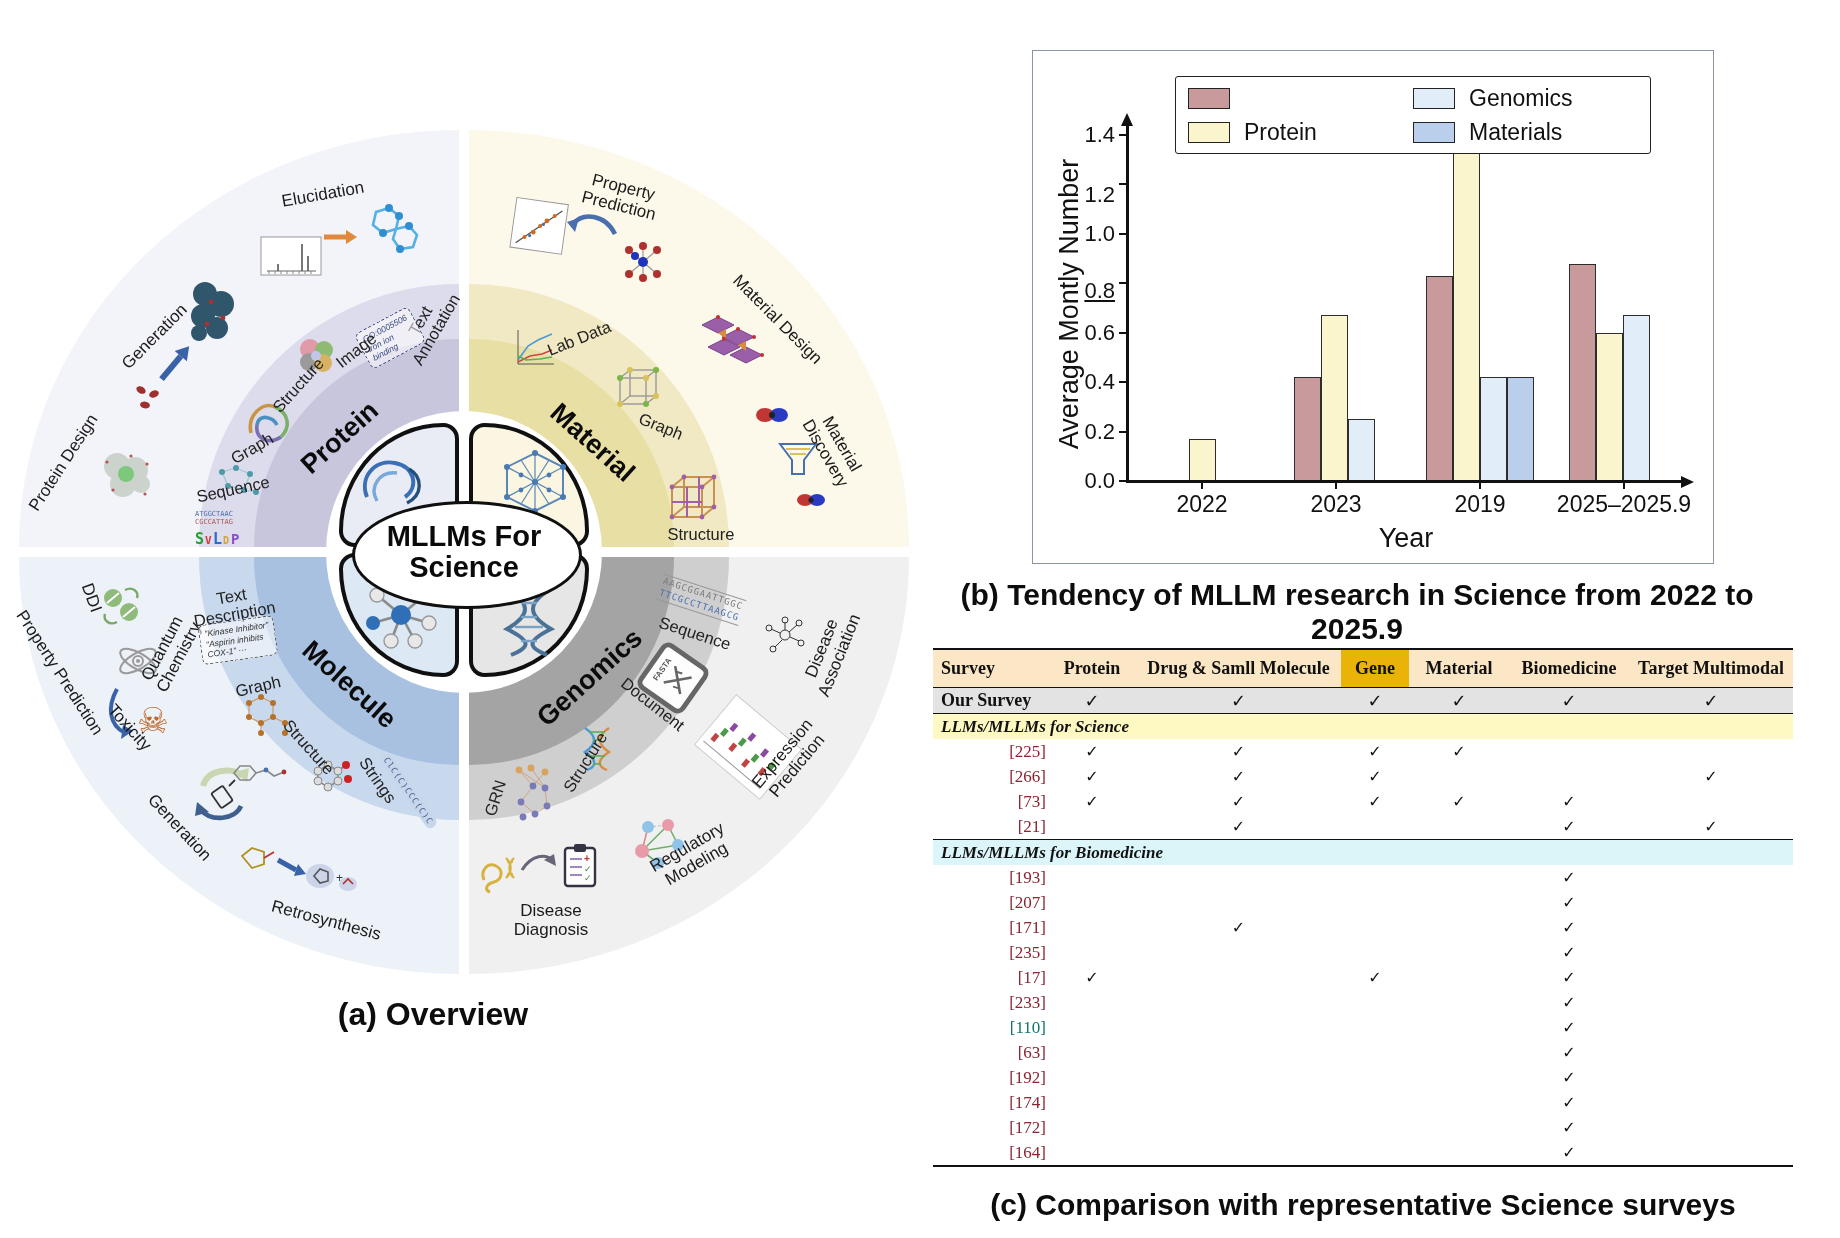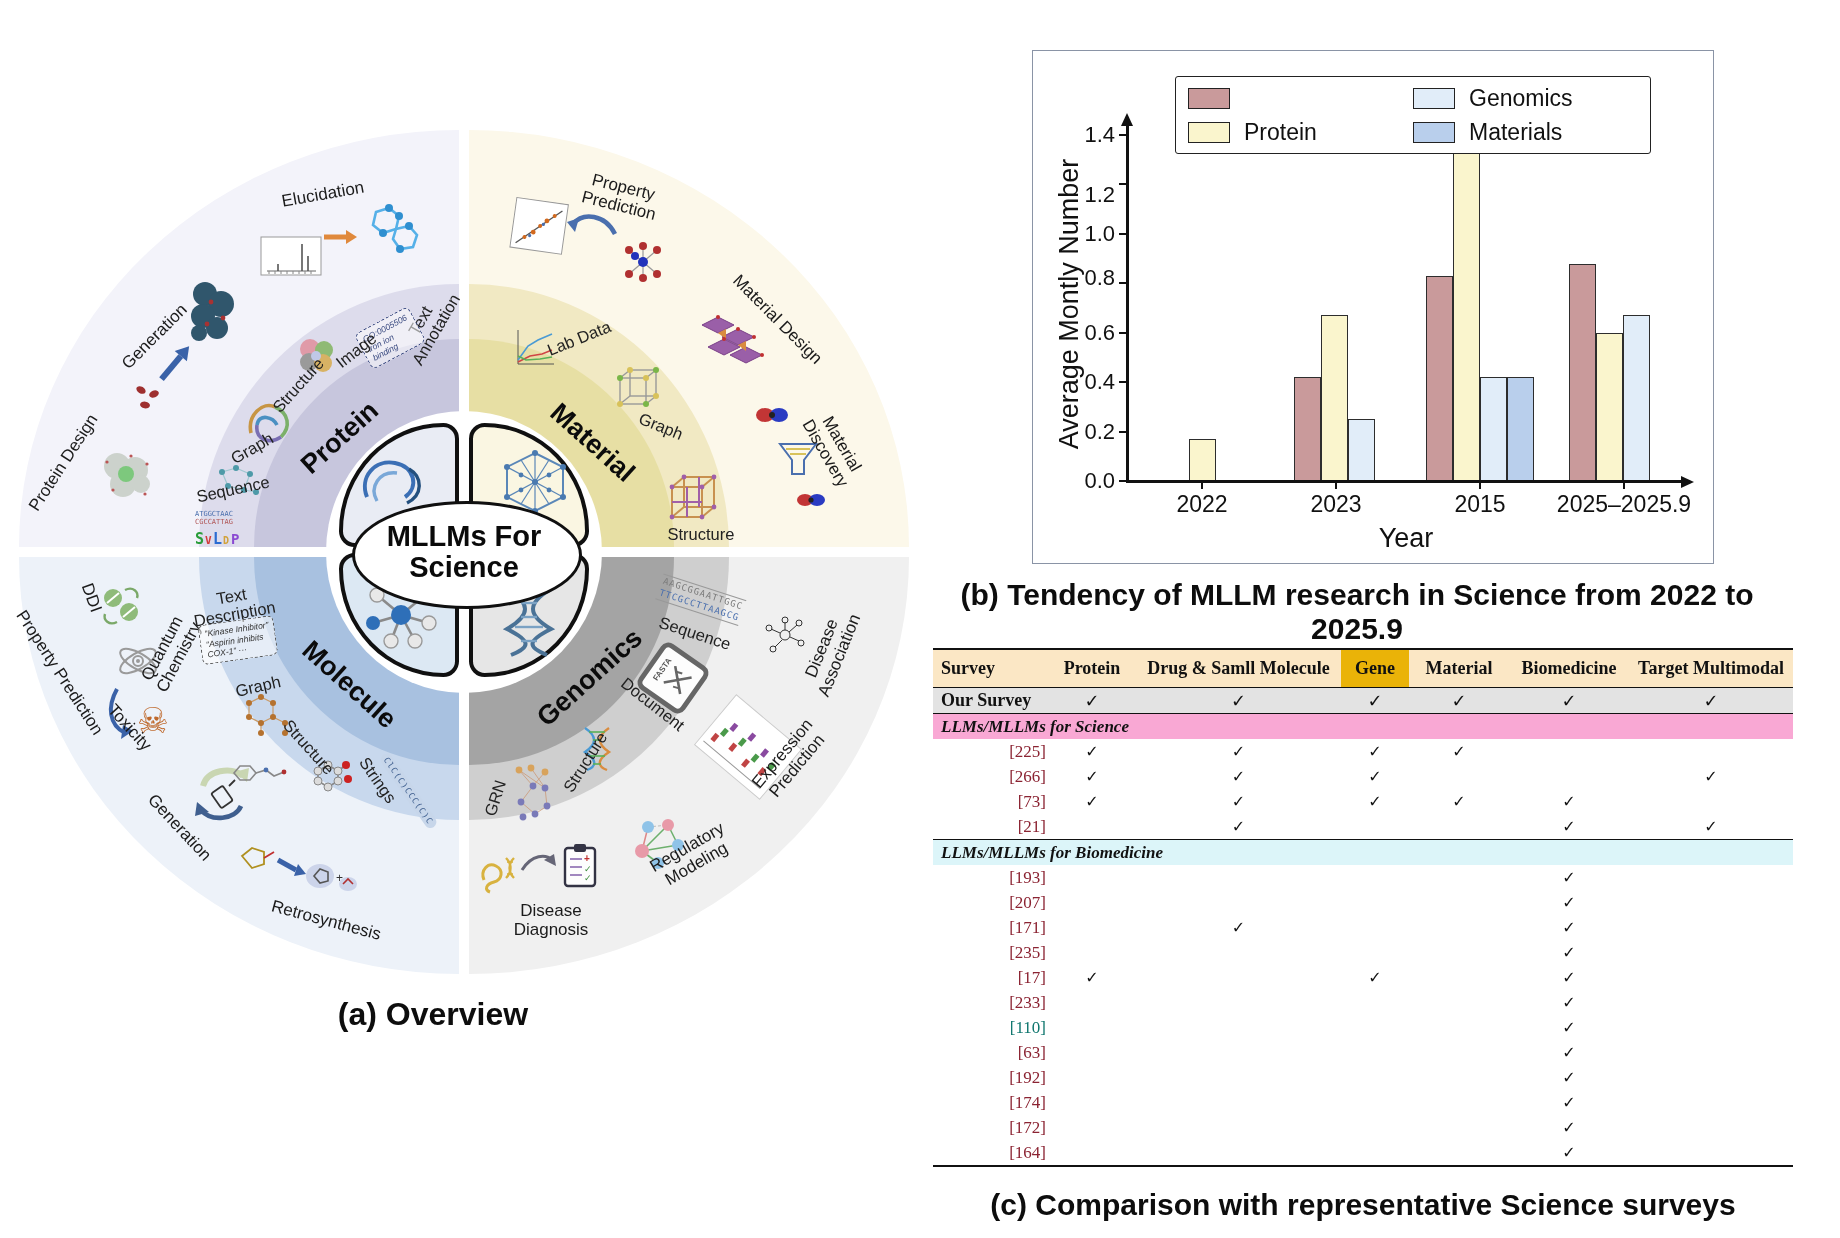--- a/index.html
+++ b/index.html
@@ -791,35 +791,35 @@
     <div id="yticks">
         <div class="ytick" style="top: 429px;"></div>
         <div class="ylab" style="top: 417px;">0.0</div>
         <div class="ytick" style="top: 379.571px;"></div>
         <div class="ylab" style="top: 367.571px;">0.2</div>
         <div class="ytick" style="top: 330.143px;"></div>
         <div class="ylab" style="top: 318.143px;">0.4</div>
         <div class="ytick" style="top: 280.714px;"></div>
         <div class="ylab" style="top: 268.714px;">0.6</div>
         <div class="ytick" style="top: 231.286px;"></div>
-        <div class="ylab" style="top: 214px;">0.8</div>
+        <div class="ylab" style="top: 227px; text-decoration: underline;">0.8</div>
         <div class="ytick" style="top: 181.857px;"></div>
         <div class="ylab" style="top: 169.857px;">1.0</div>
         <div class="ytick" style="top: 132.429px;"></div>
         <div class="ylab" style="top: 120.429px; margin-top: 11px;">1.2</div>
         <div class="ytick" style="top: 83px;"></div>
         <div class="ylab" style="top: 71px;">1.4</div>
       </div>
     <div id="xticks">
         <div class="xtick" style="left: 168px;"></div>
         <div class="xlab" style="left: 84px;">2022</div>
         <div class="xtick" style="left: 302px;"></div>
         <div class="xlab" style="left: 218px;">2023</div>
         <div class="xtick" style="left: 446px;"></div>
-        <div class="xlab" style="left: 362px;">2015</div>
+        <div class="xlab" style="left: 362px;">2019</div>
         <div class="xtick" style="left: 590px;"></div>
         <div class="xlab" style="left: 506px;">2025–2025.9</div>
       </div>
   </div>
   <div class="caption" id="cap-b" style="left:932px;top:578px;width:850px;">(b) Tendency of MLLM research in Science from 2022 to 2025.9</div>
 
   <div id="cmp-wrap">
     <table id="cmp-table">
         <colgroup>
           <col style="width: 115px;">
@@ -845,21 +845,21 @@
           <tr class="sep hl">
             <td class="left" style="background: rgb(227, 227, 227);">Our Survey</td>
             <td class="chk" style="background: rgb(227, 227, 227);">✓</td>
             <td class="chk" style="background: rgb(227, 227, 227);">✓</td>
             <td class="chk" style="background: rgb(227, 227, 227);">✓</td>
             <td class="chk" style="background: rgb(227, 227, 227);">✓</td>
             <td class="chk" style="background: rgb(227, 227, 227);">✓</td>
             <td class="chk" style="background: rgb(227, 227, 227);">✓</td>
           </tr>
           <tr class="section">
-            <td colspan="7" style="background: #f9a8d4;">LLMs/MLLMs for Science</td>
+            <td colspan="7" style="background: #fef9c3;">LLMs/MLLMs for Science</td>
           </tr>
           <tr>
             <td class="ref" style="color: rgb(139, 35, 50);">[225]</td>
             <td class="chk">✓</td>
             <td class="chk">✓</td>
             <td class="chk">✓</td>
             <td class="chk">✓</td>
             <td class="chk"></td>
             <td class="chk"></td>
           </tr>

